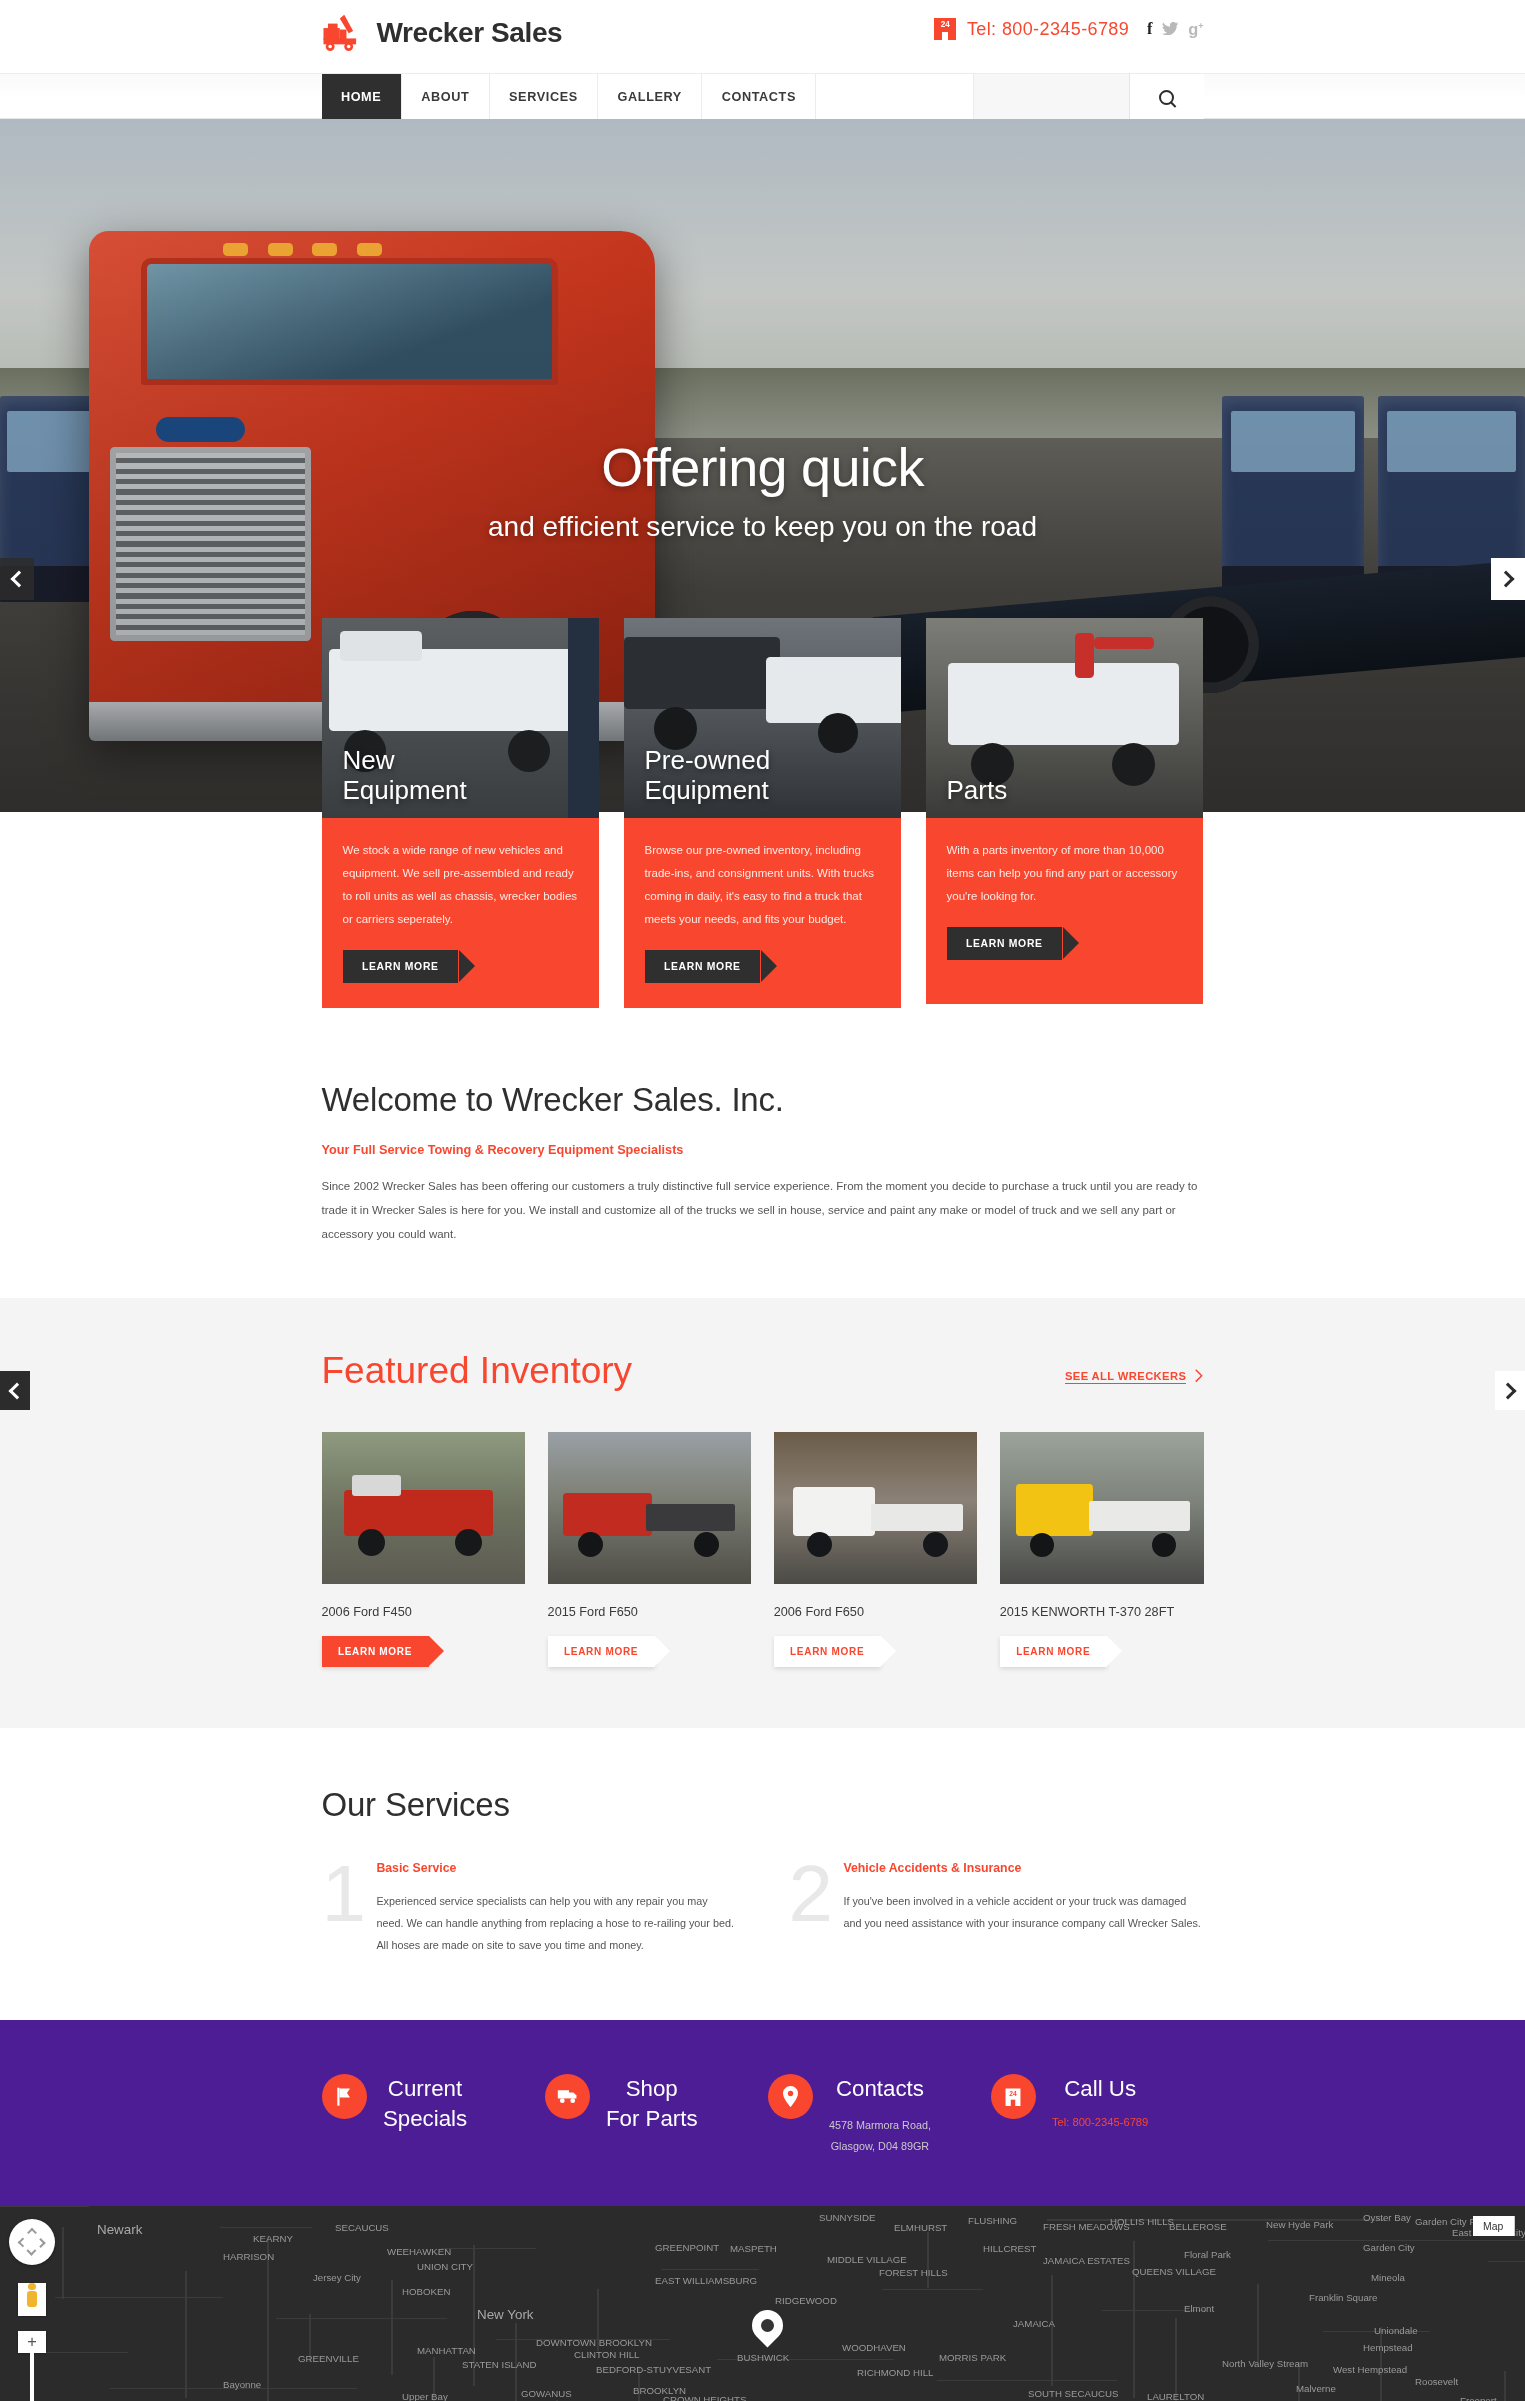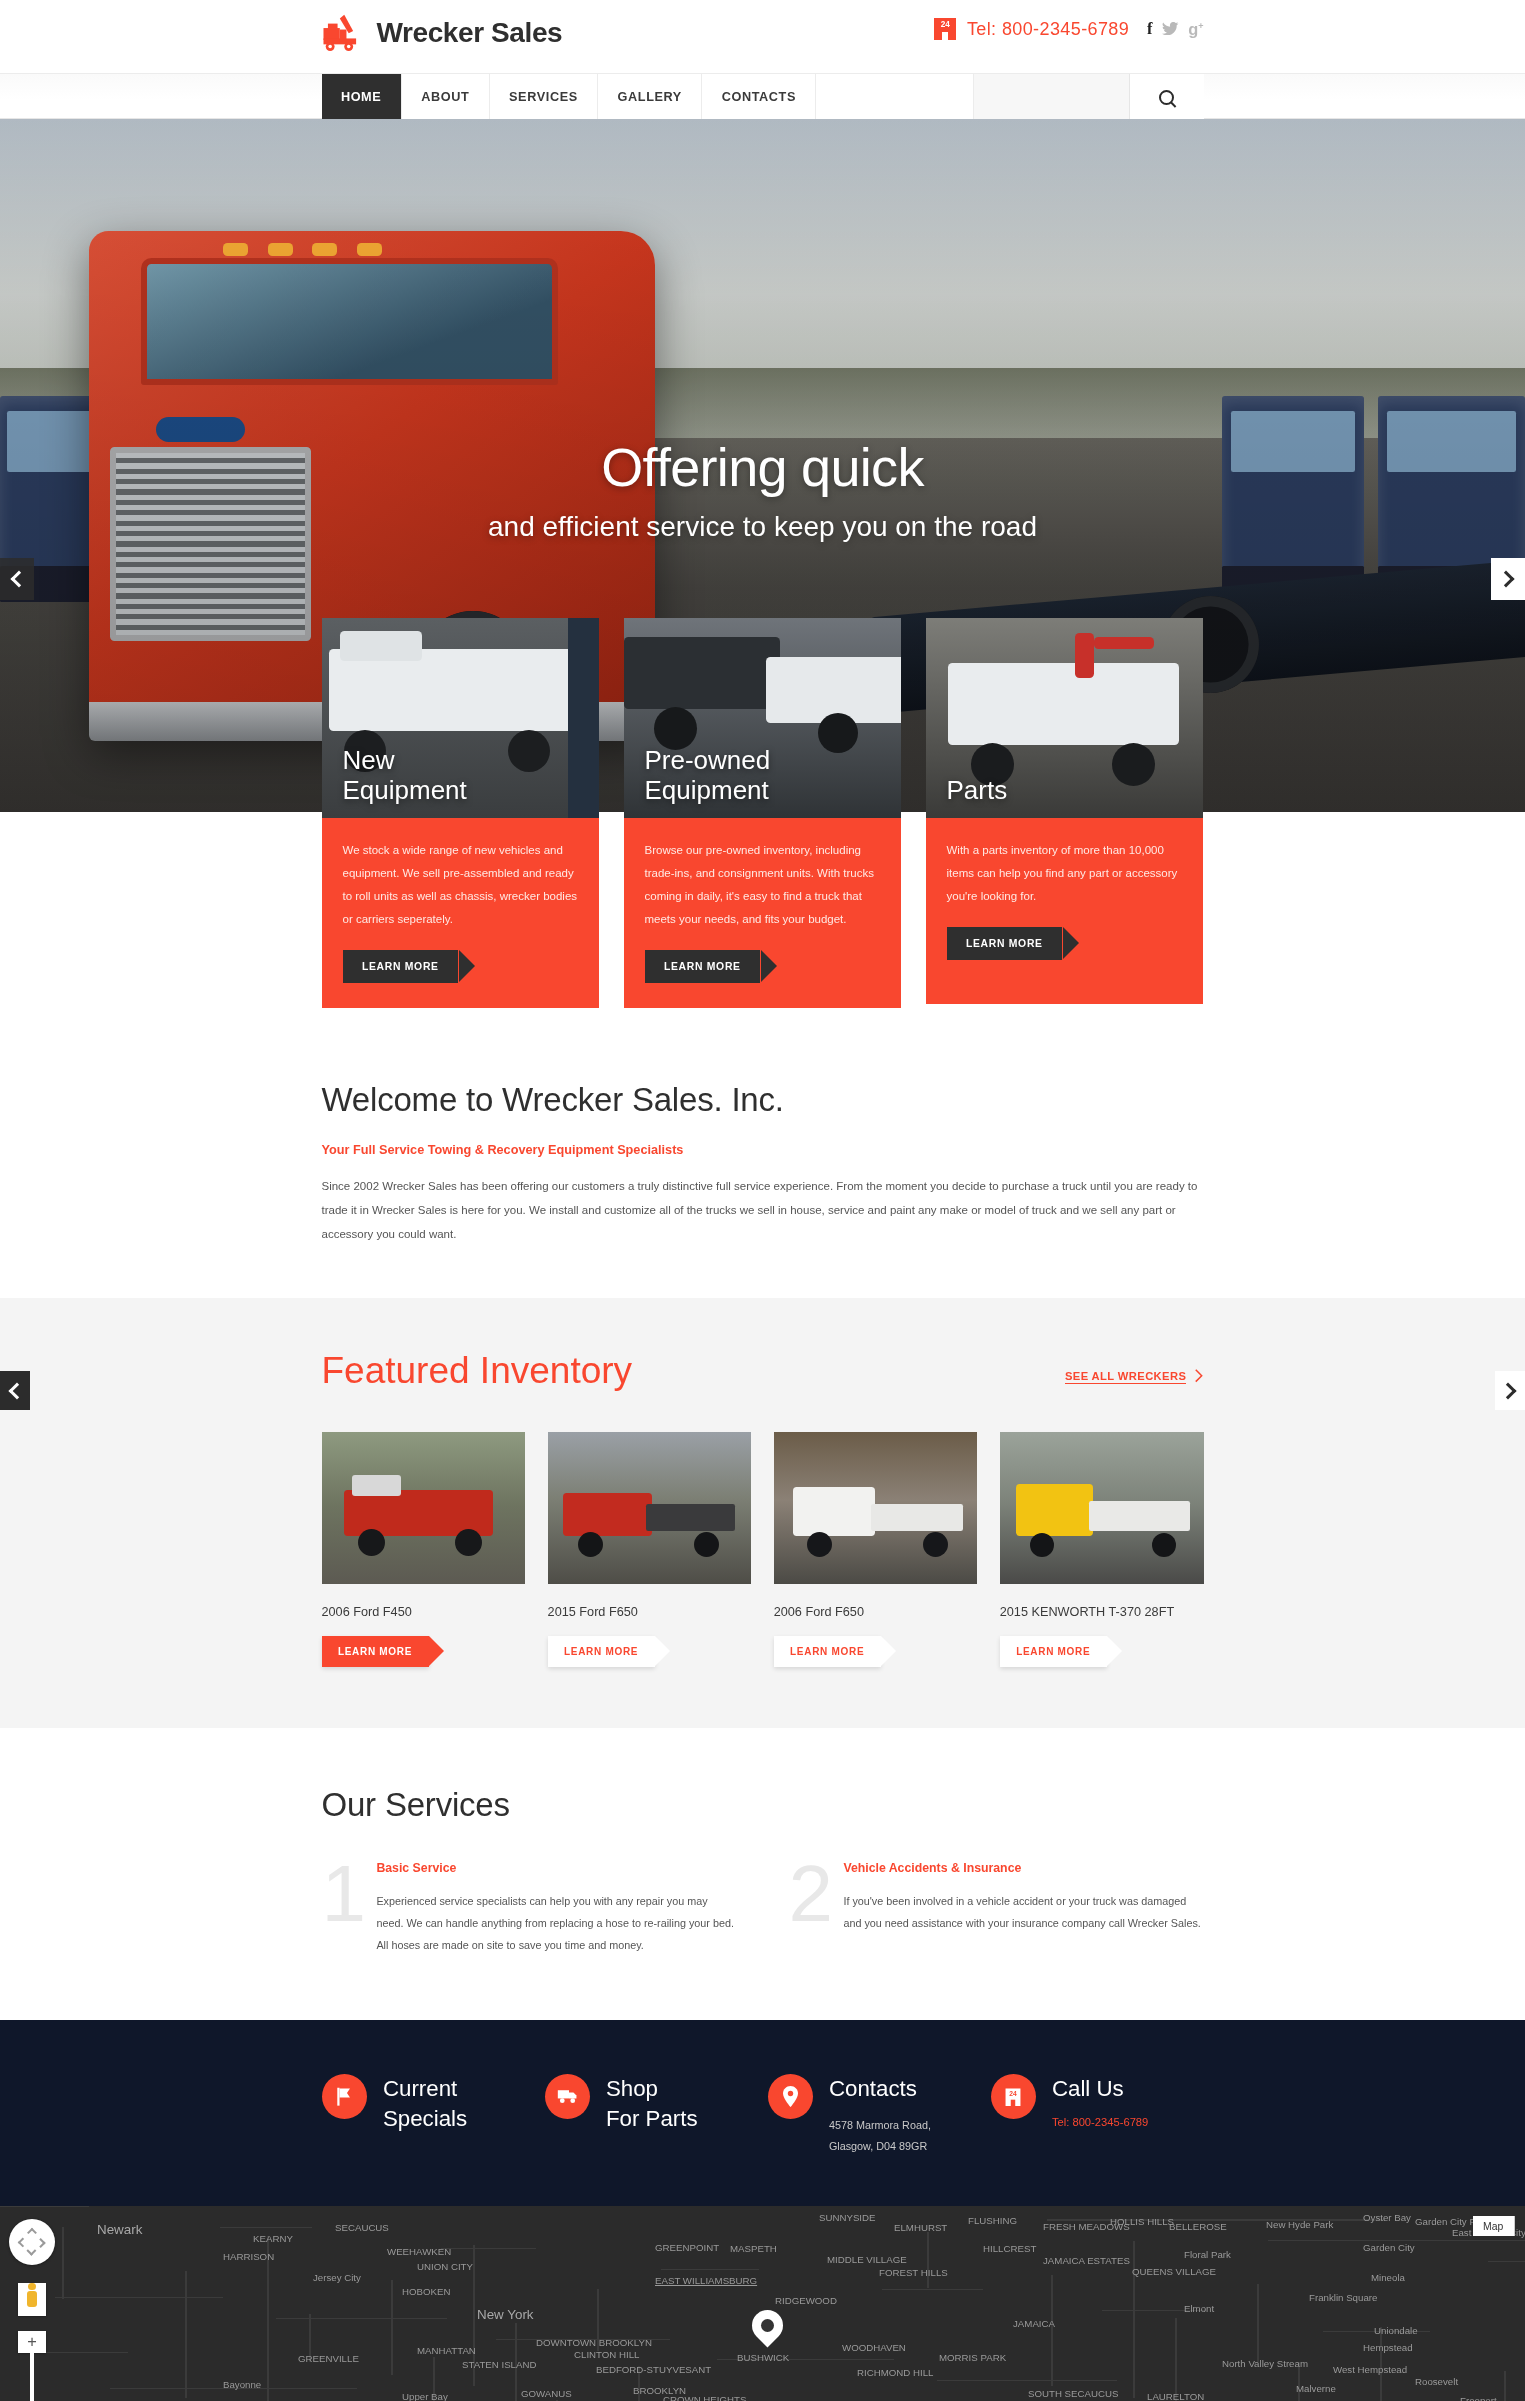--- a/index.html
+++ b/index.html
@@ -171,21 +171,21 @@
 
   
   .services { width:882px; margin:0 auto; padding:58px 0 64px 0; }
   .srv-grid { display:flex; gap:52px; margin-top:37px; }
   .srv { display:flex; gap:10.4px; width:417px; }
   .srv-num { font-size:80px; color:#e8e8e8; line-height:.82; font-weight:normal; }
   .srv-h { color:#f9472f; font-size:12.3px; font-weight:bold; }
   .srv-p { font-size:10.8px; color:#555; line-height:2.05; margin-top:15px; }
 
   
-  .footer { background:#0f172a; padding:54px 0 49px 0; }
+  .footer { background:#4c1d95; padding:54px 0 49px 0;text-align:center; }
   .foot-grid { width:882px; margin:0 auto; display:flex; }
   .fcol { display:flex; gap:16.4px; }
   .fcol:nth-child(1){width:223px;} .fcol:nth-child(2){width:223px;}
   .fcol:nth-child(3){width:223px;} .fcol:nth-child(4){width:212px;}
   .circ { width:45px; height:45px; border-radius:50%; background:#f9472f; flex:none;
       display:flex; align-items:center; justify-content:center; }
   .fh { font-size:22.3px; color:#fff; line-height:1.36; font-weight:normal; }
   .faddr { font-size:10.8px; color:#c9c9c9; line-height:1.95; margin-top:10.4px; }
   .ftel { font-size:11.2px; color:#f9472f; margin-top:12px; }
 
@@ -605,21 +605,21 @@
         <div class="map-label mid" style="left: 1296px; top: 177px;">Malverne</div>
         <div class="map-label mid" style="left: 298px; top: 147px;">GREENVILLE</div>
         <div class="map-label mid" style="left: 1184px; top: 97px;">Elmont</div>
         <div class="map-label mid" style="left: 1222px; top: 152px;">North Valley Stream</div>
         <div class="map-label mid" style="left: 790px; top: 192px;">CYPRESS HILLS</div>
         <div class="map-label mid" style="left: 737px; top: 146px;">BUSHWICK</div>
         <div class="map-label mid" style="left: 730px; top: 37px;">MASPETH</div>
         <div class="map-label mid" style="left: 879px; top: 61px;">FOREST HILLS</div>
         <div class="map-label mid" style="left: 775px; top: 89px;">RIDGEWOOD</div>
         <div class="map-label mid" style="left: 827px; top: 48px;">MIDDLE VILLAGE</div>
-        <div class="map-label mid" style="left: 655px; top: 69px; text-decoration: underline;">EAST WILLIAMSBURG</div>
+        <div class="map-label mid" style="left: 655px; top: 69px;">EAST WILLIAMSBURG</div>
         <div class="map-label mid" style="left: 655px; top: 36px;">GREENPOINT</div>
         <div class="map-label mid" style="left: 1132px; top: 60px;">QUEENS VILLAGE</div>
         <div class="map-label mid" style="left: 1043px; top: 49px;">JAMAICA ESTATES</div>
         <div class="map-label mid" style="left: 983px; top: 37px;">HILLCREST</div>
         <div class="map-label mid" style="left: 1043px; top: 15px;">FRESH MEADOWS</div>
         <div class="map-label mid" style="left: 1110px; top: 10.4px;">HOLLIS HILLS</div>
         <div class="map-label mid" style="left: 1169px; top: 15px;">BELLEROSE</div>
         <div class="map-label mid" style="left: 894px; top: 16.4px;">ELMHURST</div>
         <div class="map-label mid" style="left: 968px; top: 9px;">FLUSHING</div>
         <div class="map-label mid" style="left: 819px; top: 6px;">SUNNYSIDE</div>

